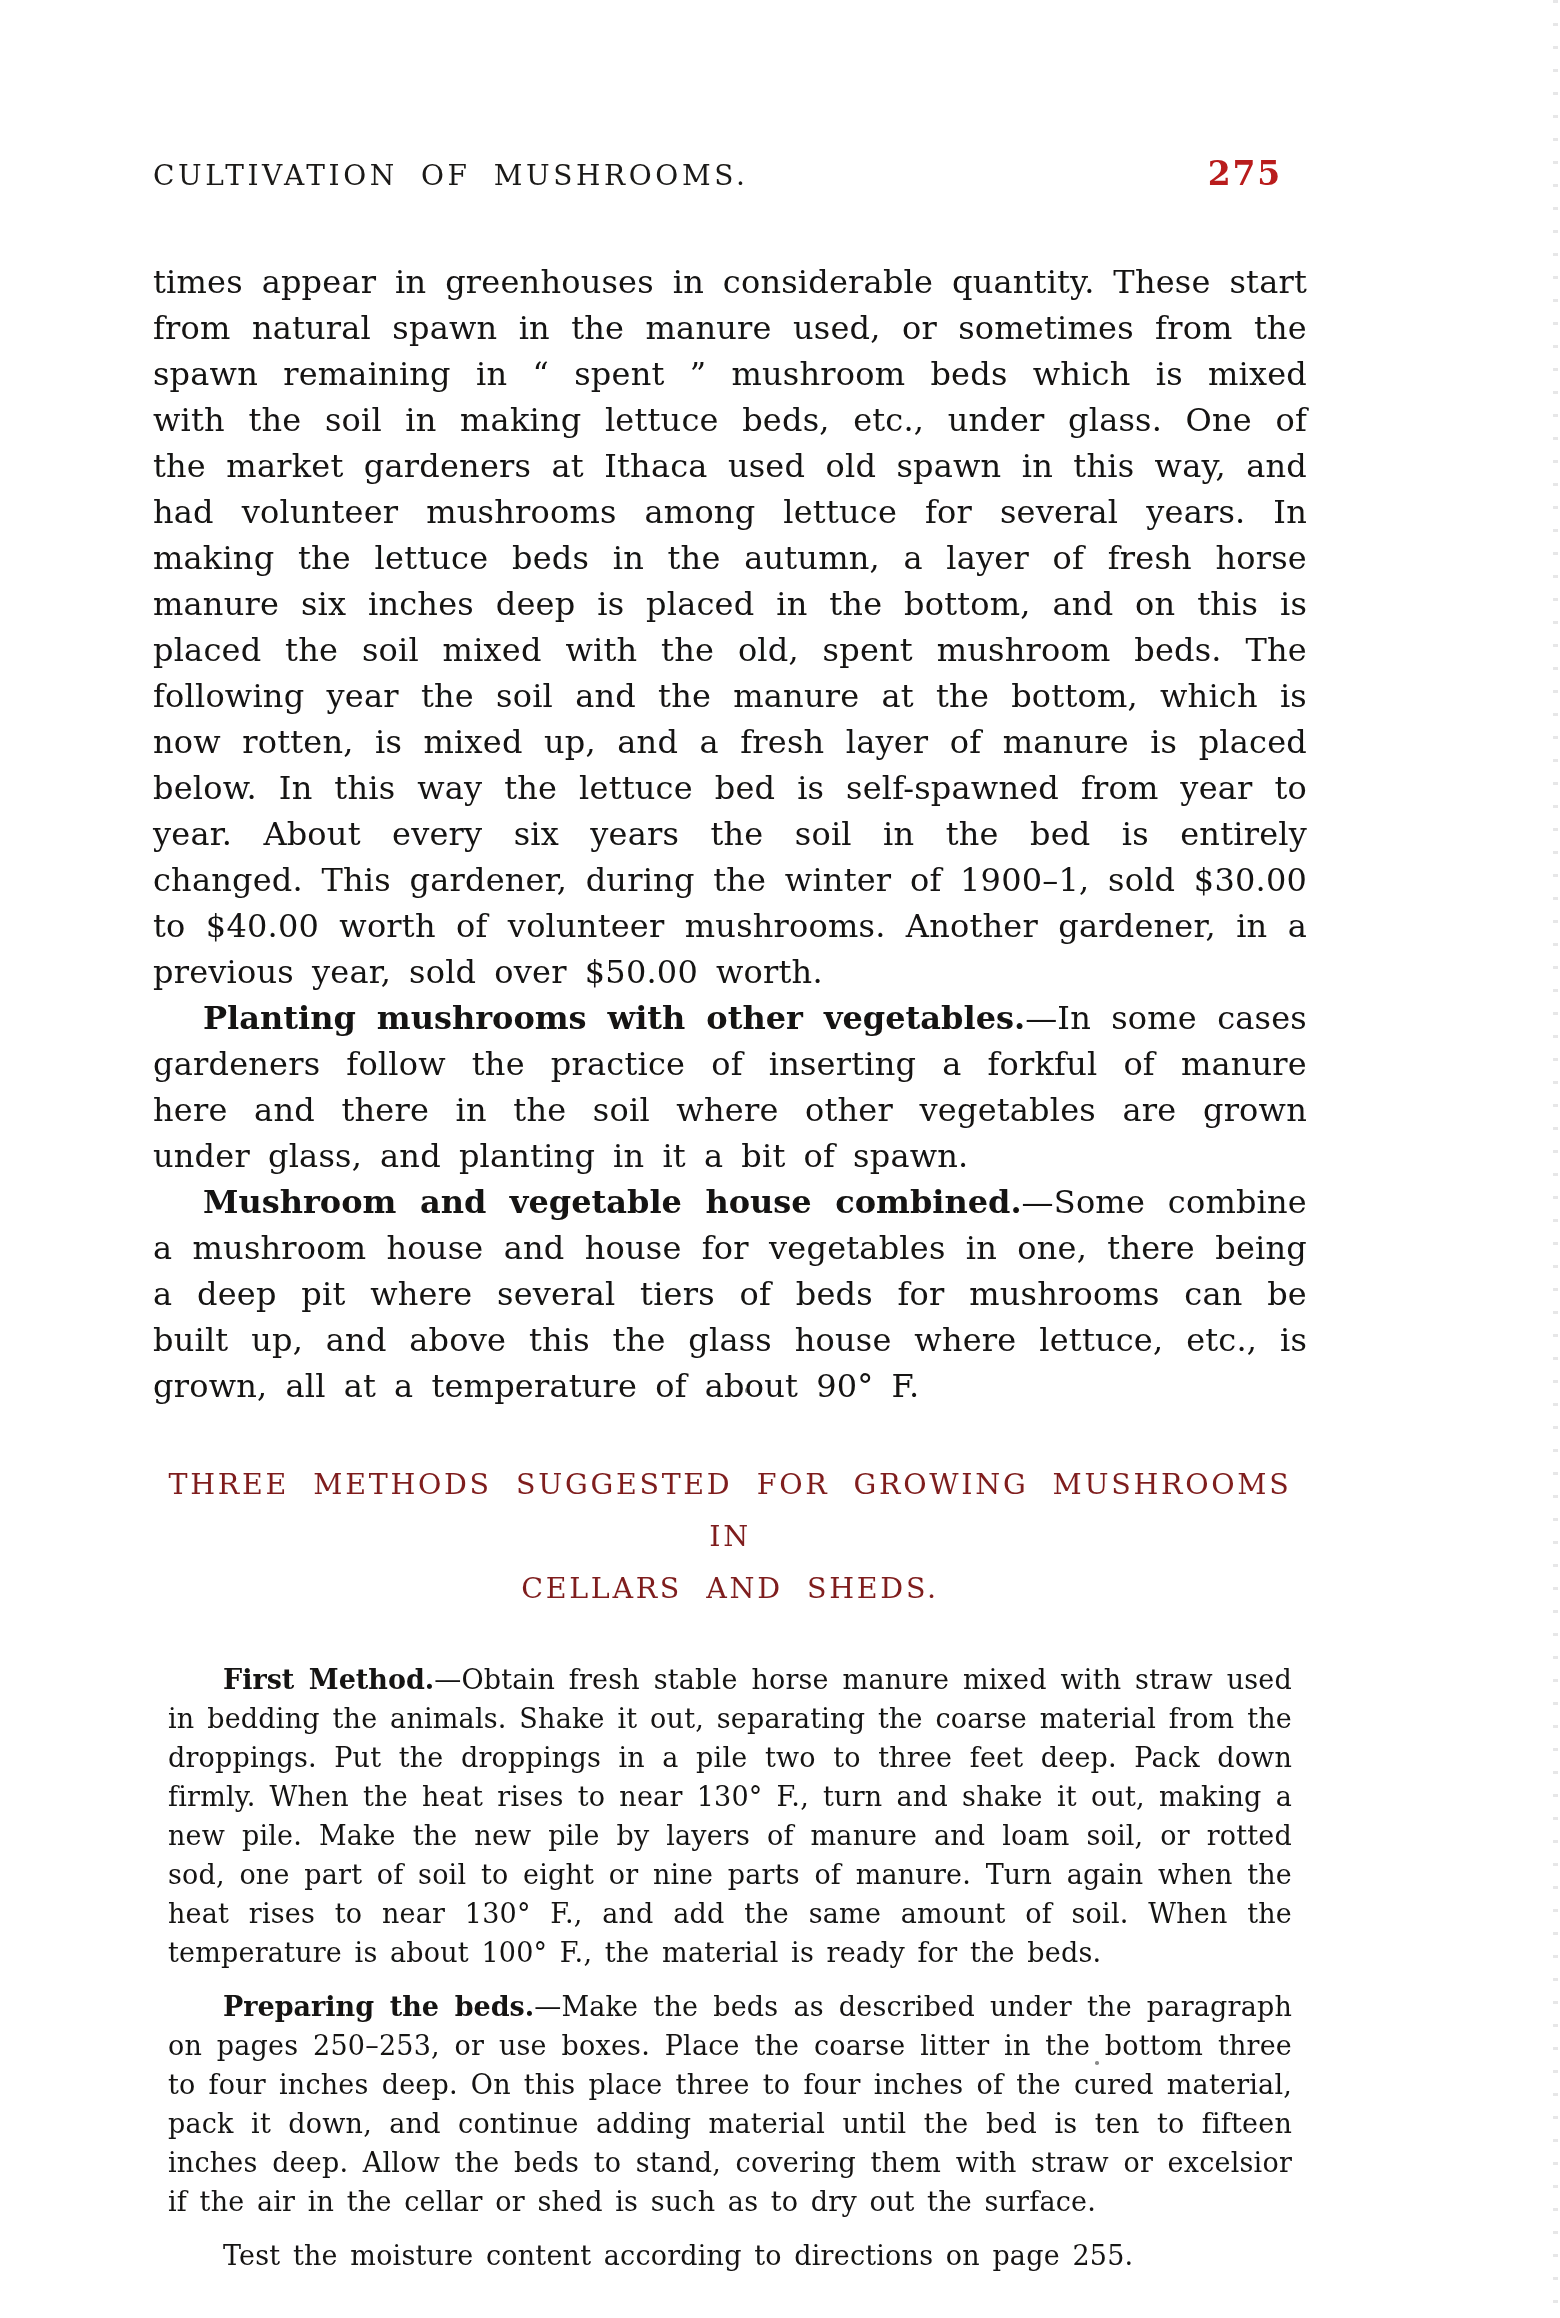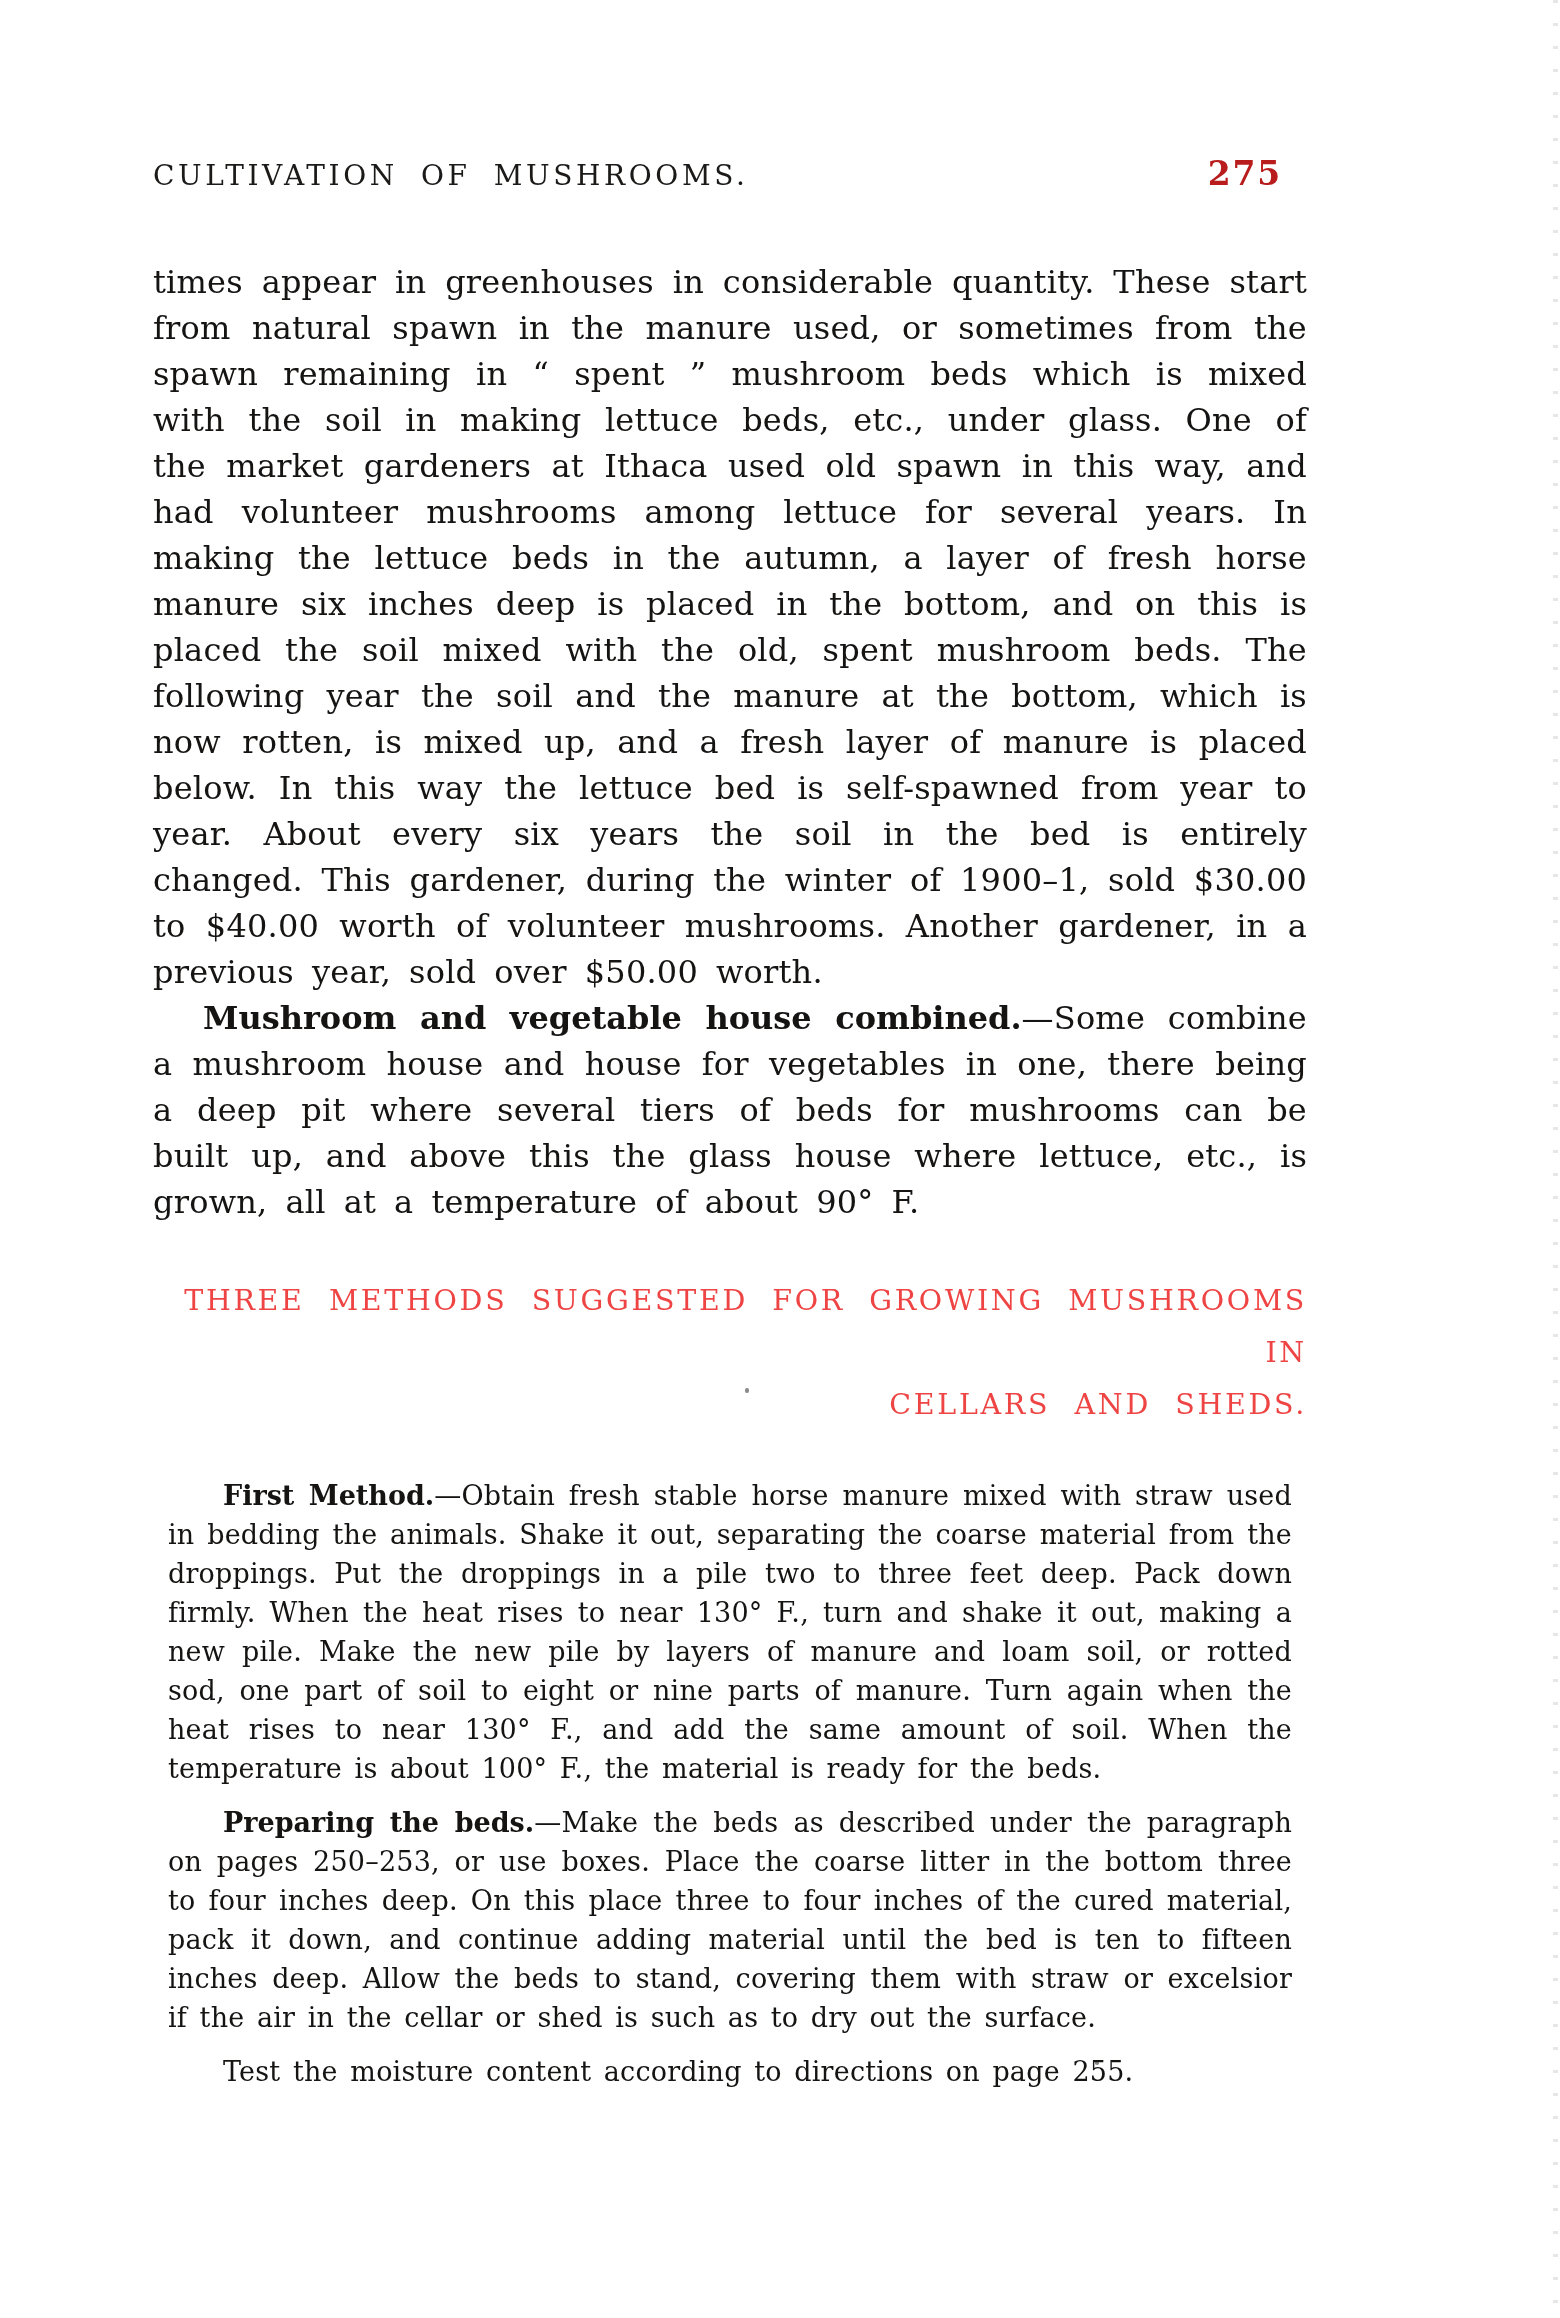--- a/index.html
+++ b/index.html
@@ -47,26 +47,26 @@
     text-align:justify;
     word-spacing:0.24em;
     letter-spacing:0.2px;
   }
   .body-text p.indent{ text-indent:50px; }
   .lead{ font-weight:bold; letter-spacing:0; }
   
   .section-heading{
     margin-top:50px;
     margin-bottom:45px;
-    text-align:right;
+    text-align:center;
     font-size:28.5px;
     line-height:52px;
     letter-spacing:2.7px;
     word-spacing:12.5px;
-    color:#ef4444;
+    color:#7f1d1d;
   }
   
   .small-text p{
     margin:15px;
     font-size:27px;
     line-height:39px;
     text-align:justify;
     word-spacing:0.14em;
     letter-spacing:0.2px;
   }
@@ -101,20 +101,21 @@
 <div class="page">
 
   <div class="running-head">
     <div class="running-title">CULTIVATION OF MUSHROOMS.</div>
     <div class="folio">275</div>
   </div>
 
   <div class="body-text">
     <p><b class="lead"></b><span>times appear in greenhouses in considerable quantity.  These start from natural spawn in the manure used, or sometimes from the spawn remaining in “ spent ” mushroom beds which is mixed with the soil in making lettuce beds, etc., under glass.  One of the market gardeners at Ithaca used old spawn in this way, and had volunteer mushrooms among lettuce for several years.  In making the lettuce beds in the autumn, a layer of fresh horse manure six inches deep is placed in the bottom, and on this is placed the soil mixed with the old, spent mushroom beds.  The following year the soil and the manure at the bottom, which is now rotten, is mixed up, and a fresh layer of manure is placed below.  In this way the lettuce bed is self-spawned from year to year.  About every six years the soil in the bed is entirely changed.  This gardener, during the winter of 1900–1, sold $30.00 to $40.00 worth of volunteer mushrooms.  Another gardener, in a previous year, sold over $50.00 worth.</span></p>
 
+    <p class="indent"><b class="lead">Planting mushrooms with other vegetables.</b><span>—In some cases gardeners follow the practice of inserting a forkful of manure here and there in the soil where other vegetables are grown under glass, and planting in it a bit of spawn.</span></p>
 
     <p class="indent"><b class="lead">Mushroom and vegetable house combined.</b><span>—Some combine a mushroom house and house for vegetables in one, there being a deep pit where several tiers of beds for mushrooms can be built up, and above this the glass house where lettuce, etc., is grown, all at a temperature of about 90° F.</span></p>
   </div>
 
   <div class="section-heading">
     <div>THREE METHODS SUGGESTED FOR GROWING MUSHROOMS IN</div>
     <div>CELLARS AND SHEDS.</div>
   </div>
 
   <div class="small-text">

